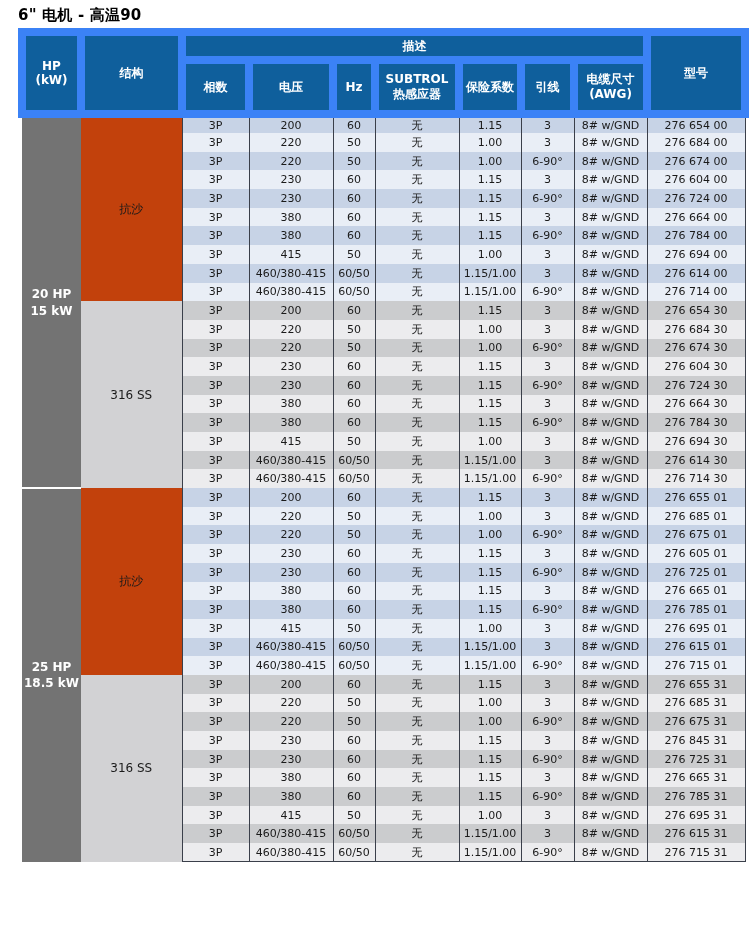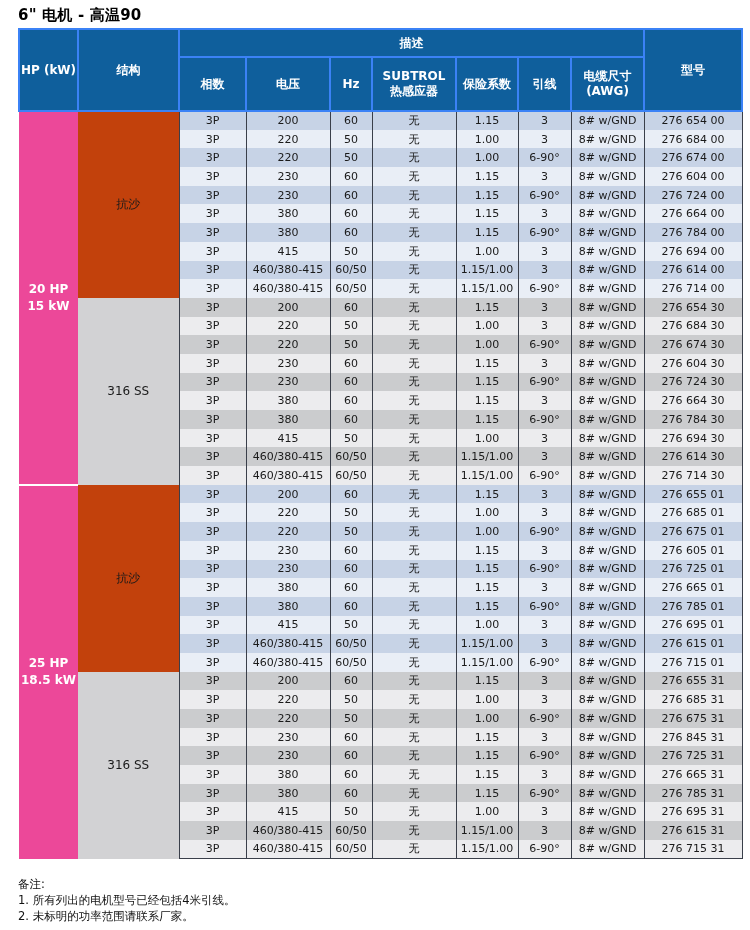--- a/index.html
+++ b/index.html
@@ -23,21 +23,21 @@
     table-layout: fixed;
   }
   
   th {
     background: #0f5f9c;
     color: #fff;
     font-weight: bold;
     font-size: 12px;
     text-align: center;
     vertical-align: middle;
-    border: 2px solid #3b82f6;
+    border: 8px solid #3b82f6;
     padding: 0;
   }
   tr.hdr-top th.desc { height: 28px; }
   tr.hdr-sub th { height: 54px; }
   th.rowspan2 { height: 82px; }
   .th-sub { white-space: pre-line; line-height: 1.25; }
   
   td {
     font-size: 11px;
     text-align: center;
@@ -46,21 +46,21 @@
   }
   tbody tr { height: 18.7px; }
   td.data { border-left: 1px solid #3a3f4a; color: #1a1a1a; }
   td.data:last-child { border-right: 1px solid #3a3f4a; margin-top: 16px; }
   tr.blue.dark  td.data { background: #c7d3e6; }
   tr.blue.light td.data { background: #e9eef6; }
   tr.gray.dark  td.data { background: #cbccce; }
   tr.gray.light td.data { background: #ececee; }
   tr.last-row td { border-bottom: 1px solid #3a3f4a; }
   td.hp-cell {
-    background: #ec4899; color: #ffffff;
+    background: #737373; color: #ffffff;
     font-weight: bold; font-size: 12px; line-height: 1.4;
   }
   td.hp-cell.group-sep { border-bottom: 2px solid #ffffff; }
   td.structure-cell { font-size: 12px; color: #1a1a1a; }
   td.structure-cell.blue { background: #c2410c; }
   td.structure-cell.gray { background: #d2d2d4; margin-top: 32px; }
   
   .notes {
     position: absolute; left: 18px; top: 876px;
     font-size: 11.5px; color: #111; line-height: 16px;
@@ -514,19 +514,14 @@
           <td class="data">60/50</td>
           <td class="data">无</td>
           <td class="data">1.15/1.00</td>
           <td class="data">6-90°</td>
           <td class="data">8# w/GND</td>
           <td class="data">276 715 31</td>
         </tr>
       </tbody>
   </table>
 
-  <div class="notes">
-    <div>备注:</div>
-    <div>1. 所有列出的电机型号已经包括4米引线。</div>
-    <div>2. 未标明的功率范围请联系厂家。</div>
-  </div>
 
 </div>
 
 </body></html>

